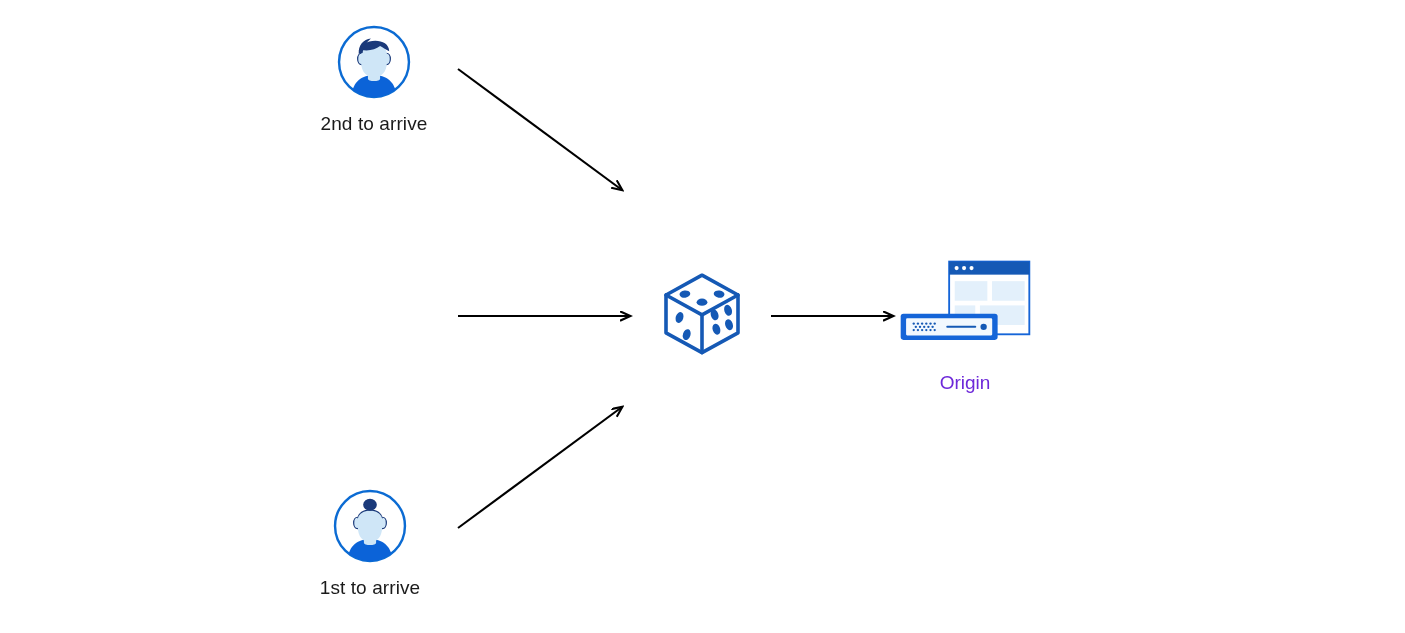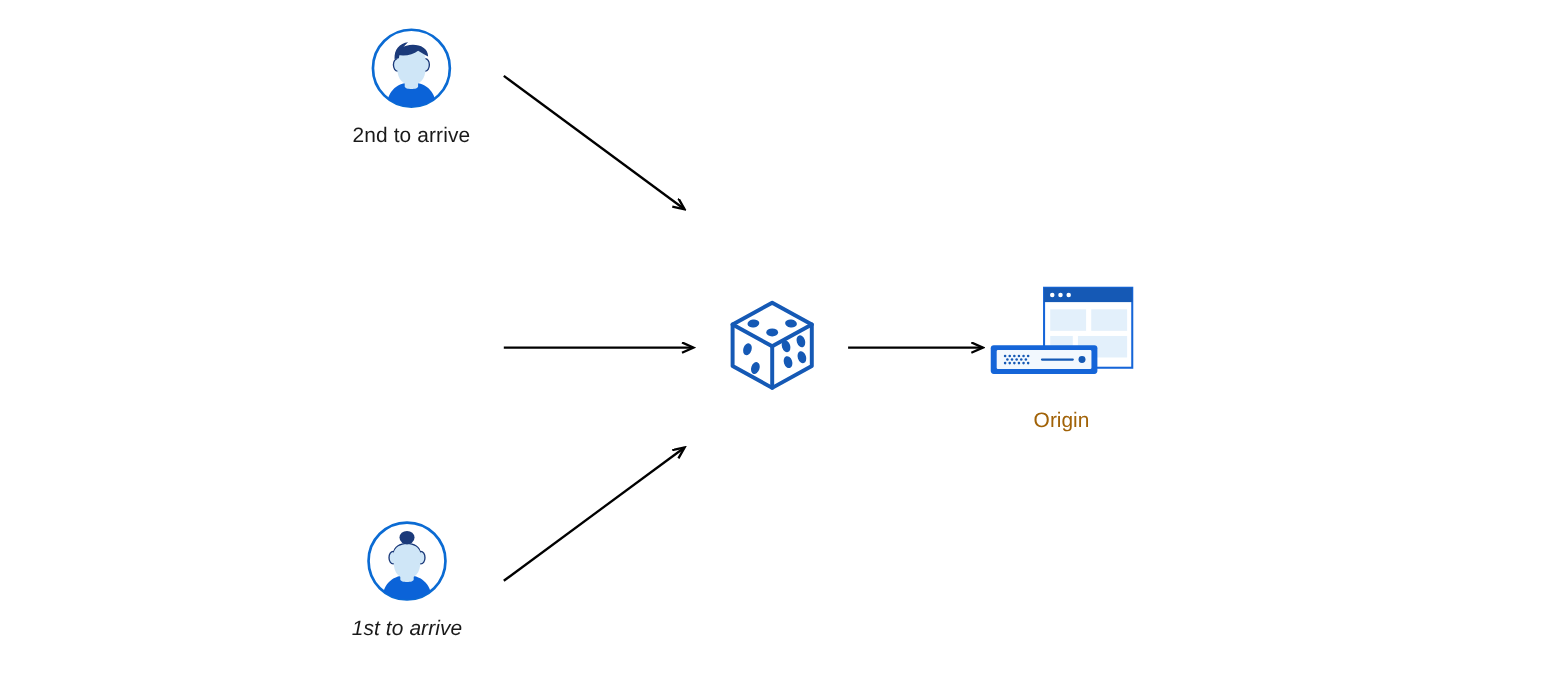--- a/index.html
+++ b/index.html
@@ -52,21 +52,21 @@
     text-align: center;
   }
   .origin-graphic {
     width: 140px;
     height: 110px;
     margin: 0 auto;
     display: block;
   }
   .origin-label {
     font-size: 19px;
-    color: #a16207;
+    color: #6d28d9;
     margin-top: 6px;
     white-space: nowrap;
   }
   .arrows {
     position: absolute;
     left: 0;
     top: 0;
     width: 1405px;
     height: 633px;
     pointer-events: none;
@@ -102,21 +102,21 @@
         <ellipse cx="66.5" cy="46" rx="5" ry="7.5" fill="#cfe6f7" stroke="#1b3a7a" stroke-width="1.6"></ellipse>
         <path d="M33 40 C33 22, 67 22, 67 40 L67 50 C67 64, 59 70, 50 70 C41 70, 33 64, 33 50 Z" fill="#cfe6f7"></path>
         <path d="M30 39 C30 18, 70 16, 70 36 C66 34, 62 31, 58 29 C52 34, 42 36, 33 34 C32 36, 31 38, 30 39 Z" fill="#1b3a7a"></path>
         <path d="M30 39 C29 28, 36 20, 46 19 C40 24, 36 31, 35 38 Z" fill="#1b3a7a"></path>
       </g>
     </svg>
     <div class="node-label">2nd to arrive</div>
   </div>
 
 
-  <div class="node avatar-node" style="left:290px; top:472px;font-style:italic;">
+  <div class="node avatar-node" style="left:290px; top:488px;">
     <svg class="avatar" viewBox="0 0 100 100" xmlns="http://www.w3.org/2000/svg">
       <circle cx="50" cy="50" r="46" fill="#ffffff" stroke="#0b6bd3" stroke-width="3.2"></circle>
       <clipPath id="c3">
           <circle cx="50" cy="50" r="46"></circle>
         </clipPath>
       <g clip-path="url(#c3)">
         <path d="M20 100 C20 76, 34 67, 50 67 C66 67, 80 76, 80 100 Z" fill="#0b63d8"></path>
         <path d="M42 58 L58 58 L58 72 C58 76, 42 76, 42 72 Z" fill="#cfe6f7"></path>
         <ellipse cx="33.5" cy="46" rx="5" ry="7.5" fill="#cfe6f7" stroke="#1b3a7a" stroke-width="1.6"></ellipse>
         <ellipse cx="66.5" cy="46" rx="5" ry="7.5" fill="#cfe6f7" stroke="#1b3a7a" stroke-width="1.6"></ellipse>

